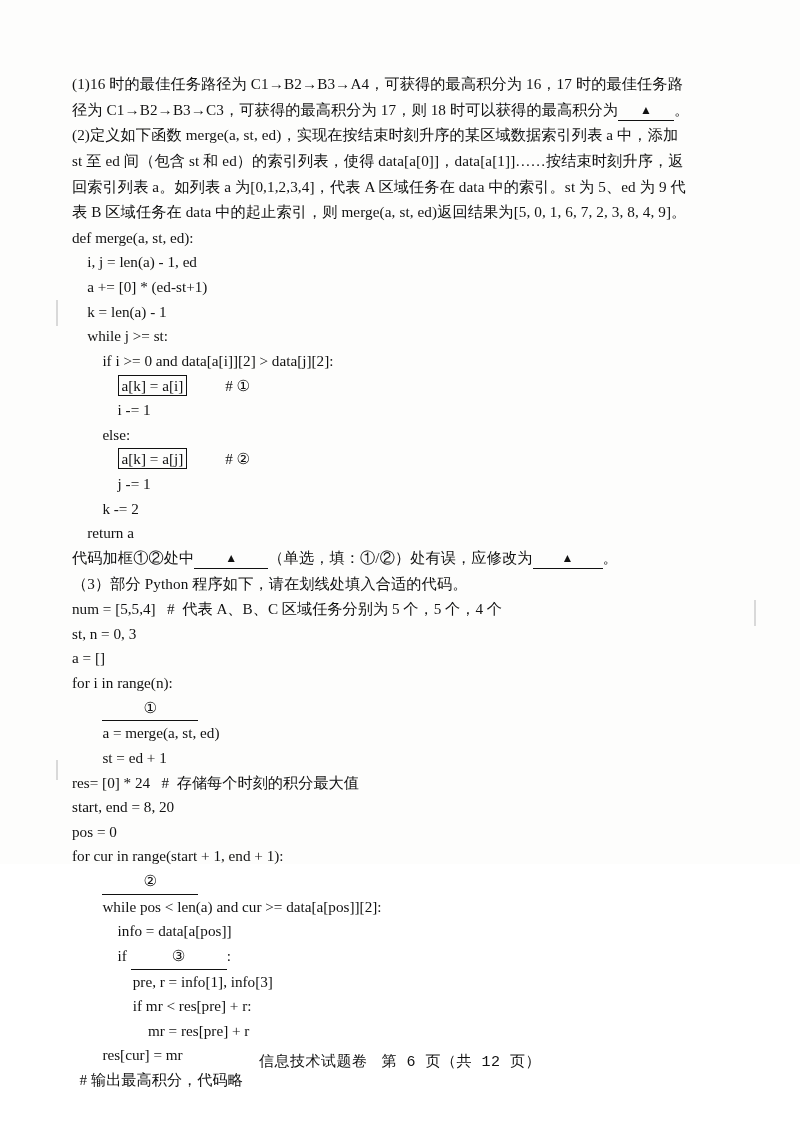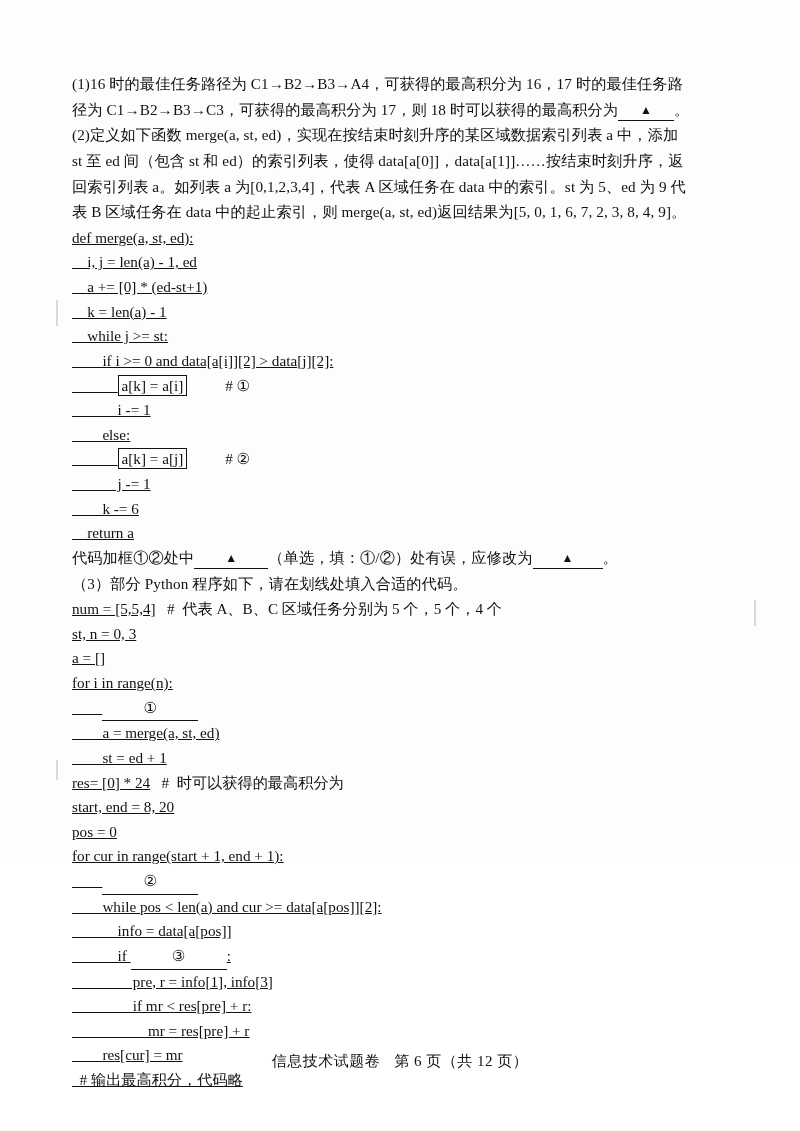--- a/index.html
+++ b/index.html
@@ -50,40 +50,39 @@
   }
   .codeblock {
     margin: 0;
   }
   .codeline {
     font-size: 15.2px;
     line-height: 1.62;
     white-space: pre;
     font-family: "Liberation Serif", serif;
     position: relative;
-    text-decoration: underline;
   }
   .boxed {
     border: 1px solid #111;
     padding: 0 3px;
     display: inline-block;
     line-height: 1.25;
     text-align: center;
   }
   .cmt {
     display: inline-block;
   }
   .footer {
     position: absolute;
     left: 0;
     top: 1052px;
     width: 800px;
     text-align: center;
     font-size: 15px;
-    font-family: Liberation Serif, serif;
+    font-family: Liberation Mono, monospace;
     letter-spacing: 0.5px;
   }
   .footer .sep { display: inline-block; width: 14px; }
   .edge-mark {
     position: absolute;
     background: #d9d9d9;
   }
   .em1 { left: 56px; top: 300px; width: 2px; height: 26px; }
   .em2 { left: 754px; top: 600px; width: 2px; height: 26px; }
   .em3 { left: 56px; top: 760px; width: 2px; height: 20px; }
@@ -112,37 +111,37 @@
         <div class="codeline"><span>    i, j = len(a) - 1, ed</span></div>
         <div class="codeline"><span>    a += [0] * (ed-st+1)</span></div>
         <div class="codeline"><span>    k = len(a) - 1</span></div>
         <div class="codeline"><span>    while j &gt;= st:</span></div>
         <div class="codeline"><span>        if i &gt;= 0 and data[a[i]][2] &gt; data[j][2]:</span></div>
         <div class="codeline"><span>            </span><span class="boxed">a[k] = a[i]</span><span class="cmt">          # ①</span></div>
         <div class="codeline"><span>            i -= 1</span></div>
         <div class="codeline"><span>        else:</span></div>
         <div class="codeline"><span>            </span><span class="boxed">a[k] = a[j]</span><span class="cmt">          # ②</span></div>
         <div class="codeline"><span>            j -= 1</span></div>
-        <div class="codeline"><span>        k -= 6</span></div>
+        <div class="codeline"><span>        k -= 2</span></div>
         <div class="codeline"><span>    return a</span></div>
       </div>
 
     <p class="para"><span>代码加框①②处中</span><span class="blank w2 tri">▲</span><span>（单选，填：①/②）处有误，应修改为</span><span class="blank w3 tri">▲</span><span>。</span></p>
 
     <p class="para">（3）部分 Python 程序如下，请在划线处填入合适的代码。</p>
 
     <div class="codeblock" id="q3-code">
         <div class="codeline"><span>num = [5,5,4]</span><span class="cmt">   #  代表 A、B、C 区域任务分别为 5 个，5 个，4 个</span></div>
         <div class="codeline"><span>st, n = 0, 3</span></div>
         <div class="codeline"><span>a = []</span></div>
         <div class="codeline"><span>for i in range(n):</span></div>
         <div class="codeline"><span>        </span><span class="blank" style="width: 96px;">①</span></div>
         <div class="codeline"><span>        a = merge(a, st, ed)</span></div>
         <div class="codeline"><span>        st = ed + 1</span></div>
-        <div class="codeline"><span>res= [0] * 24</span><span class="cmt">   #  时可以获得的最高积分为</span></div>
+        <div class="codeline"><span>res= [0] * 24</span><span class="cmt">   #  存储每个时刻的积分最大值</span></div>
         <div class="codeline"><span>start, end = 8, 20</span></div>
         <div class="codeline"><span>pos = 0</span></div>
         <div class="codeline"><span>for cur in range(start + 1, end + 1):</span></div>
         <div class="codeline"><span>        </span><span class="blank" style="width: 96px;">②</span></div>
         <div class="codeline"><span>        while pos &lt; len(a) and cur &gt;= data[a[pos]][2]:</span></div>
         <div class="codeline"><span>            info = data[a[pos]]</span></div>
         <div class="codeline"><span>            if </span><span class="blank" style="width: 96px;">③</span><span>:</span></div>
         <div class="codeline"><span>                pre, r = info[1], info[3]</span></div>
         <div class="codeline"><span>                if mr &lt; res[pre] + r:</span></div>
         <div class="codeline"><span>                    mr = res[pre] + r</span></div>

